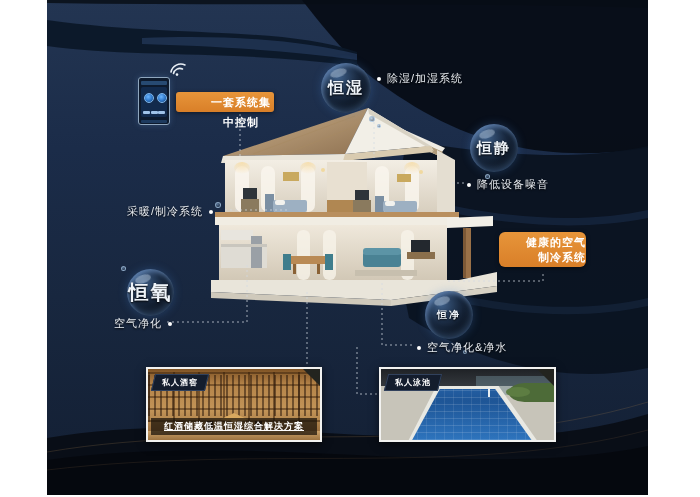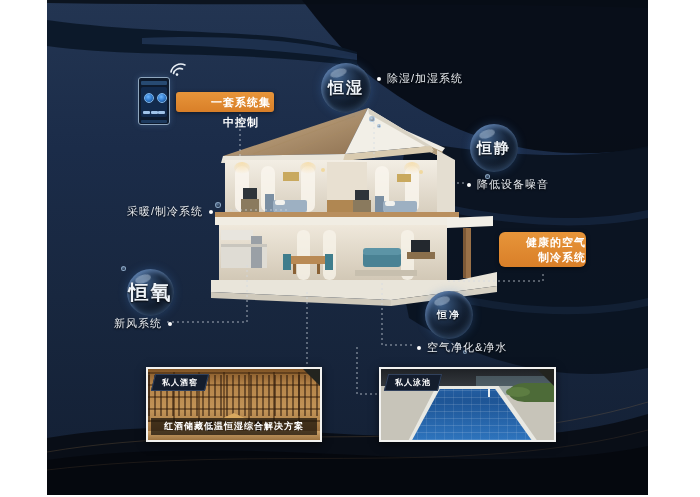--- a/index.html
+++ b/index.html
@@ -64,21 +64,21 @@
            box-shadow:0 2px 8px rgba(0,0,0,.6); }
   .ph-wine { left:99px; top:367px; }
   .ph-pool { left:332px; top:367px; width:177px; }
   .badge { position:absolute; top:5px; left:5px; background:#141d2d; color:#fff; font-size:8px; font-weight:bold;
            padding:2px 8px; transform:skewX(-14deg); border:1px solid #31415c; letter-spacing:1px; z-index:4; }
   .badge span { display:inline-block; transform:skewX(14deg); }
   .fold { position:absolute; top:0; right:0; width:17px; height:17px; background:#23241f;
           clip-path:polygon(0 0,100% 0,100% 100%); z-index:4; }
   .caption { position:absolute; bottom:5px; color:#fff; font-size:9px; font-weight:bold; letter-spacing:1px;
              text-align:center; z-index:4; white-space:nowrap; }
-  .cap-wine { left:3px; right:3px; background:rgba(24,16,8,.72); padding:2px 0; }
+  .cap-wine { left:3px; right:3px; background:rgba(24,16,8,.72); padding:2px 0;text-decoration:underline; }
   .cap-pool { left:50%; transform:translateX(-50%); background:rgba(38,38,38,.82); padding:2px 9px; }
 
   
   .wine-bg { position:absolute; inset:0; background:linear-gradient(180deg,#7e5224 0%,#b8884c 22%,#c79a5c 58%,#a5archive 0,#8a5f33 100%);
              background:linear-gradient(180deg,#7e5224 0%,#b8884c 22%,#c79a5c 58%,#8a5f33 100%); }
   .wine-grid { position:absolute; left:0; right:0; top:4%; height:70%;
       background-image:
         repeating-linear-gradient(90deg, rgba(58,34,12,.55) 0 2px, rgba(0,0,0,0) 2px 25px),
         repeating-linear-gradient(180deg, rgba(58,34,12,.5) 0 2px, rgba(0,0,0,0) 2px 12px); }
   .wine-bottles { position:absolute; left:0; right:0; top:8%; height:58%; opacity:.55;
@@ -283,21 +283,21 @@
   </div>
   <div class="abs note n-hengjing">
     <span class="dot"></span>
     <span>降低设备噪音</span>
   </div>
   <div class="abs note n-hengwen">
     <span>采暖/制冷系统</span>
     <span class="dot"></span>
   </div>
   <div class="abs note n-hengyang">
-    <span>新风系统</span>
+    <span>空气净化</span>
     <span class="dot"></span>
   </div>
   <div class="abs note n-hengjing2">
     <span class="dot"></span>
     <span>空气净化&amp;净水</span>
   </div>
 
   <div class="abs tag callout">
     <div>健康的空气</div>
     <div>制冷系统</div>

